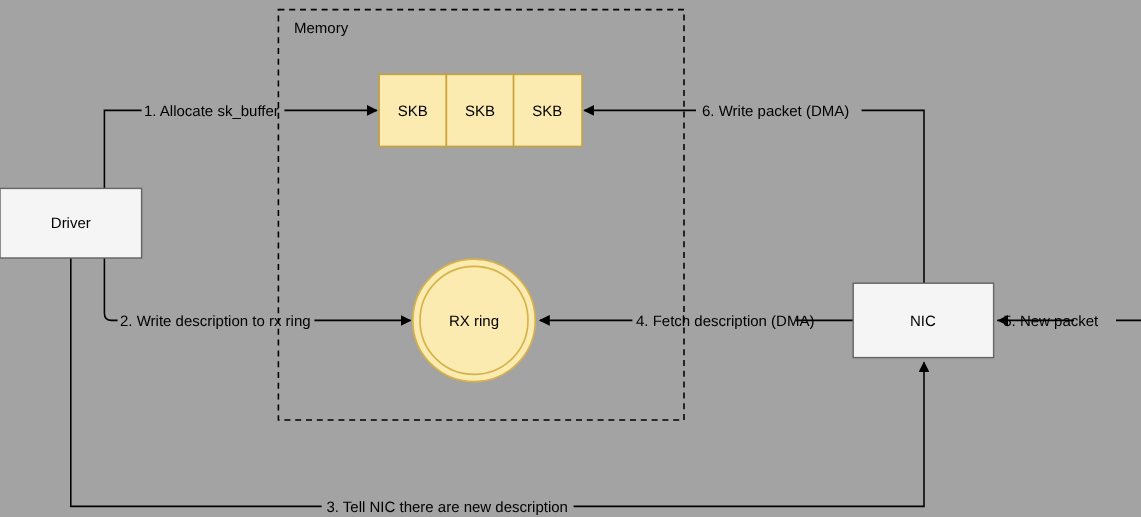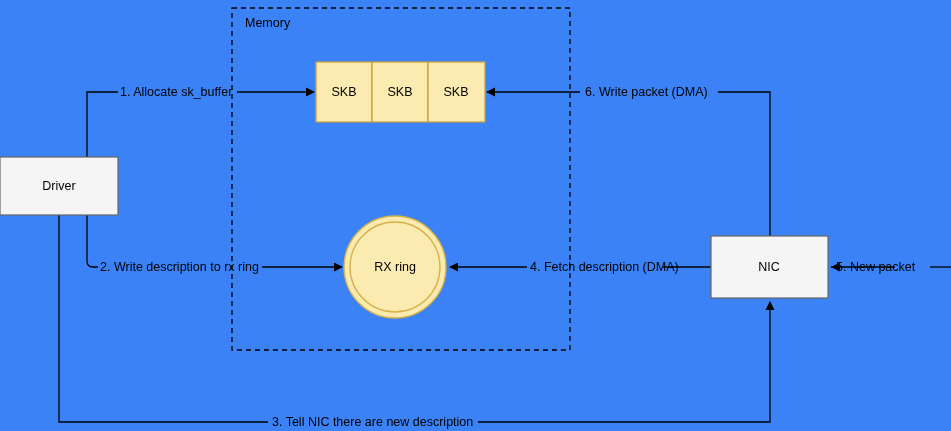--- a/index.html
+++ b/index.html
@@ -7,21 +7,21 @@
     padding: 0;
     background: #ffffff;
   }
   body {
     font-family: "Liberation Sans", sans-serif;
   }
   #canvas {
     position: relative;
     width: 951px;
     height: 431px;
-    background: #3b82f6;
+    background: #a3a3a3;
     overflow: hidden;
     text-align: right;
   }
   #diagram-svg {
     position: absolute;
     top: 0;
     left: 0;
     width: 951px;
     height: 431px;
   }

